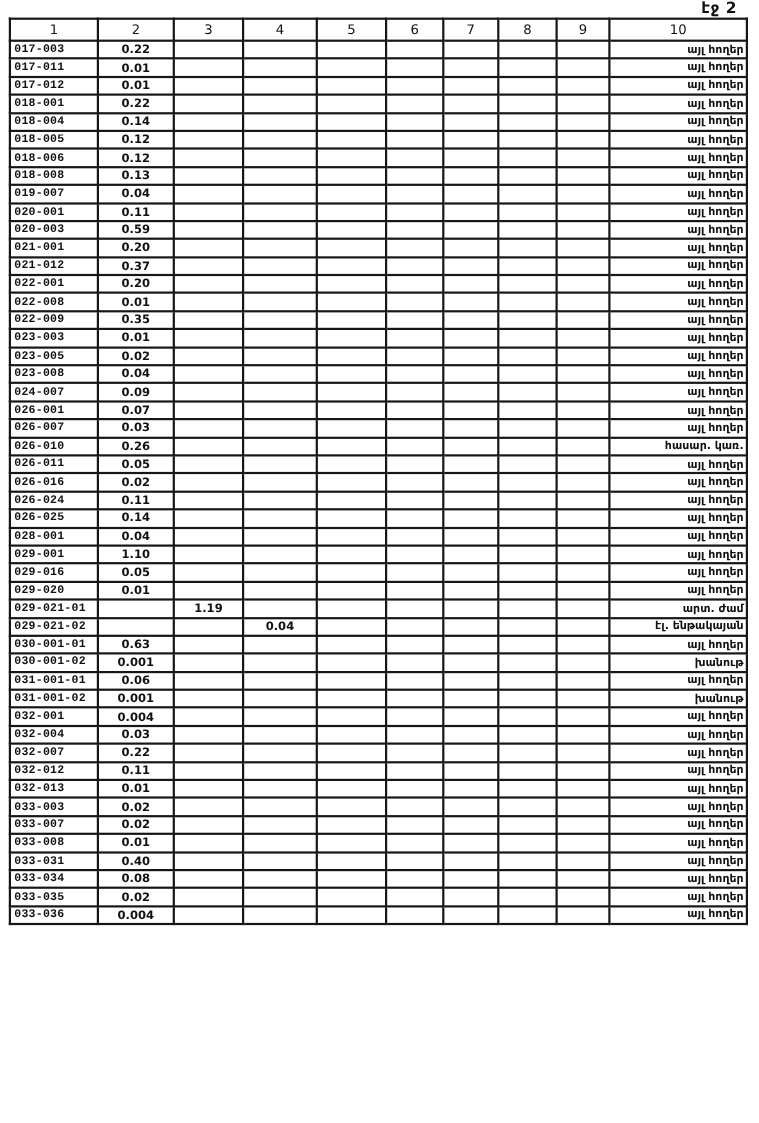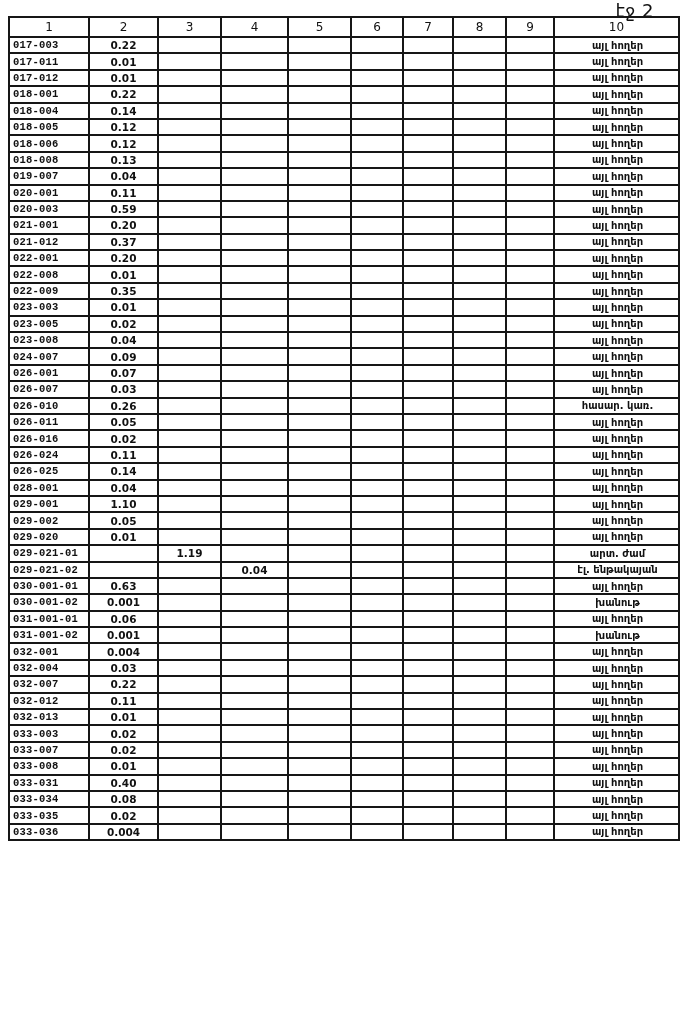--- a/index.html
+++ b/index.html
@@ -6,23 +6,23 @@
   html, body { background: #ffffff; }
   body {
     width: 690px; height: 1021px;
     position: relative;
     font-family: "DejaVu Sans", sans-serif;
     color: #111;
     overflow: hidden;
   }
   .page-label {
     position: absolute;
-    top: 0px; right: 36px;
-    font-size: 18px;
-    font-weight: normal;
+    top: 0px; right: 20px;
+    font-size: 14px;
+    font-weight: bold;
     letter-spacing: 0.5px;
   }
   table.doc-table {
     position: absolute;
     left: 8px; top: 16px;
     width: 670px;
     border-collapse: collapse;
     table-layout: fixed;
   }
   .doc-table th, .doc-table td {
@@ -41,21 +41,21 @@
     height: 16.4px;
     font-size: 10.5px;
     font-weight: bold;
     vertical-align: middle;
     padding: 0 2px;
   }
   .doc-table td.c1  { text-align: left; padding-left: 3px; letter-spacing: 0.2px; font-family: Liberation Mono, monospace; }
   .doc-table td.c2, .doc-table td.c3, .doc-table td.c4,
   .doc-table td.c5, .doc-table td.c6, .doc-table td.c7,
   .doc-table td.c8, .doc-table td.c9 { text-align: center; }
-  .doc-table td.c10 { text-align: center; padding-left: 4px; font-size: 10px; }
+  .doc-table td.c10 { text-align: right; padding-left: 4px; font-size: 10px; }
   col.w1  { width: 80px; }
   col.w2  { width: 69px; }
   col.w3  { width: 63px; }
   col.w4  { width: 67px; }
   col.w5  { width: 63px; }
   col.w6  { width: 52px; }
   col.w7  { width: 50px; }
   col.w8  { width: 53px; }
   col.w9  { width: 48px; }
   col.w10 { width: 125px; }
@@ -435,21 +435,21 @@
         <td class="c3"></td>
         <td class="c4"></td>
         <td class="c5"></td>
         <td class="c6"></td>
         <td class="c7"></td>
         <td class="c8"></td>
         <td class="c9"></td>
         <td class="c10">այլ հողեր</td>
       </tr>
       <tr>
-        <td class="c1">029-002</td>
+        <td class="c1">029-016</td>
         <td class="c2">0.05</td>
         <td class="c3"></td>
         <td class="c4"></td>
         <td class="c5"></td>
         <td class="c6"></td>
         <td class="c7"></td>
         <td class="c8"></td>
         <td class="c9"></td>
         <td class="c10">այլ հողեր</td>
       </tr>

